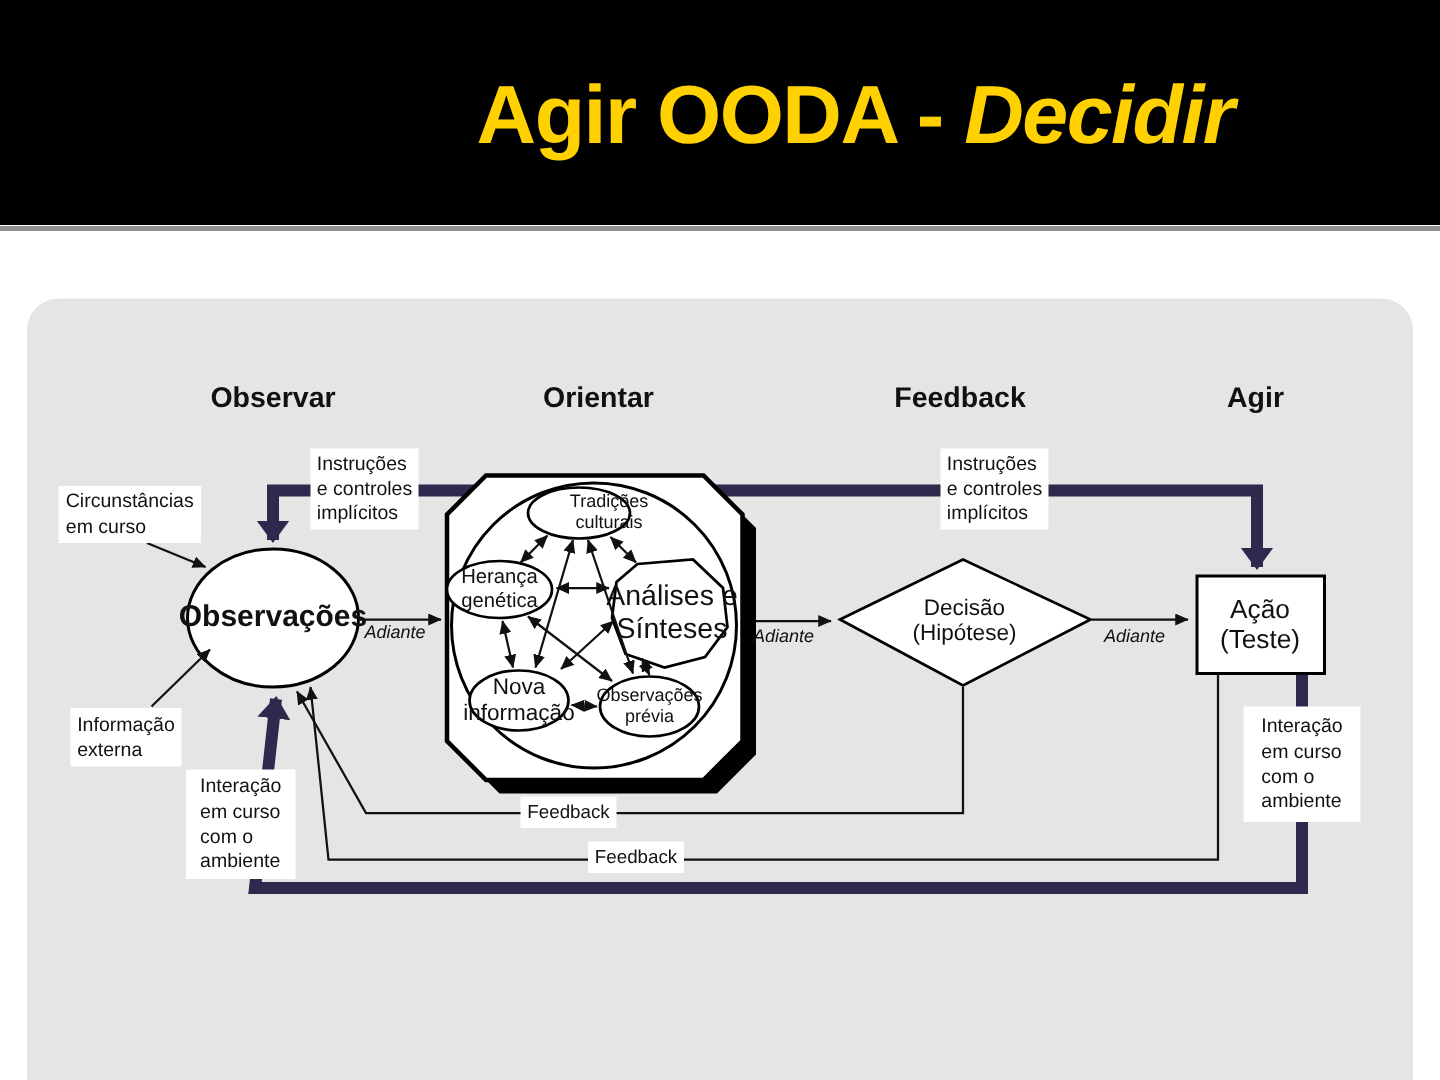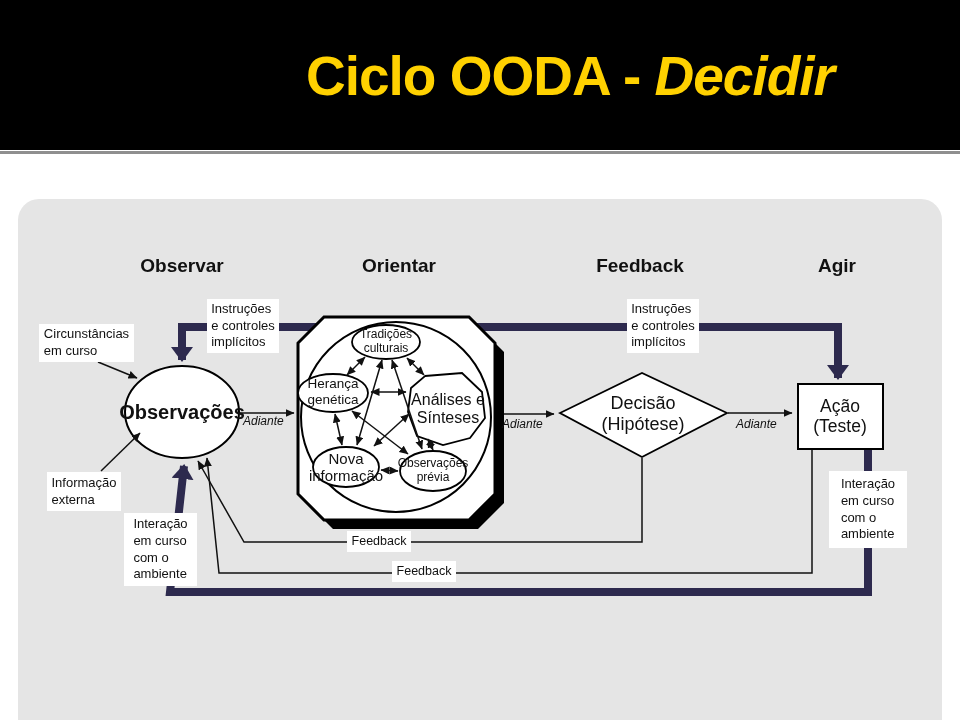--- a/index.html
+++ b/index.html
@@ -37,21 +37,21 @@
   }
   .nlabel{
     position:absolute;transform:translate(-50%,-50%);color:#111;
     text-align:center;white-space:pre-line;line-height:1.15;
   }
 </style>
 </head>
 <body>
 
 <div class="slide-header">
-  <div class="slide-title"><span>Ciclo OODA - </span><span class="em">Decidir</span></div>
+  <div class="slide-title"><span>Agir OODA - </span><span class="em">Decidir</span></div>
 </div>
 <div class="header-separator"></div>
 
 <div class="panel">
 
   <svg width="924" height="477" viewBox="0 0 924 477">
     <defs>
       <marker id="ah" markerUnits="userSpaceOnUse" markerWidth="11" markerHeight="10" refX="8.5" refY="4" orient="auto-start-reverse">
         <path d="M0,0 L9,4 L0,8 Z" fill="#111"></path>
       </marker>
@@ -128,27 +128,27 @@
 com o
 ambiente</div>
   <div class="wbox" style="left:329px;top:332px;width:64px;height:21px;font-size:12.5px">Feedback</div>
   <div class="wbox" style="left:374px;top:362px;width:64px;height:21px;font-size:12.5px">Feedback</div>
 
   <div class="plabel" style="left:225px;top:215px">Adiante</div>
   <div class="plabel" style="left:484px;top:218px">Adiante</div>
   <div class="plabel" style="left:718px;top:218px">Adiante</div>
 
   <div class="nlabel" style="left:164px;top:213px;font-size:20px;font-weight:bold">Observações</div>
-  <div class="nlabel" style="left:368px;top:143px;font-size:12px">Tradições
+  <div class="nlabel" style="left:388px;top:143px;font-size:12px">Tradições
 culturais</div>
   <div class="nlabel" style="left:315px;top:193px;font-size:13.5px">Herança
 genética</div>
-  <div class="nlabel" style="left:430px;top:210px;font-size:16px">Análises e
+  <div class="nlabel" style="left:430px;top:210px;font-size:19px">Análises e
 Sínteses</div>
   <div class="nlabel" style="left:328px;top:268px;font-size:15px">Nova
 informação</div>
   <div class="nlabel" style="left:415px;top:272px;font-size:12px">Observações
 prévia</div>
-  <div class="nlabel" style="left:625px;top:215px;font-size:18px">Decisão
+  <div class="nlabel" style="left:625px;top:215px;font-size:15px">Decisão
 (Hipótese)</div>
   <div class="nlabel" style="left:822px;top:217px;font-size:17.5px">Ação
 (Teste)</div>
 </div>
 
 </body></html>

